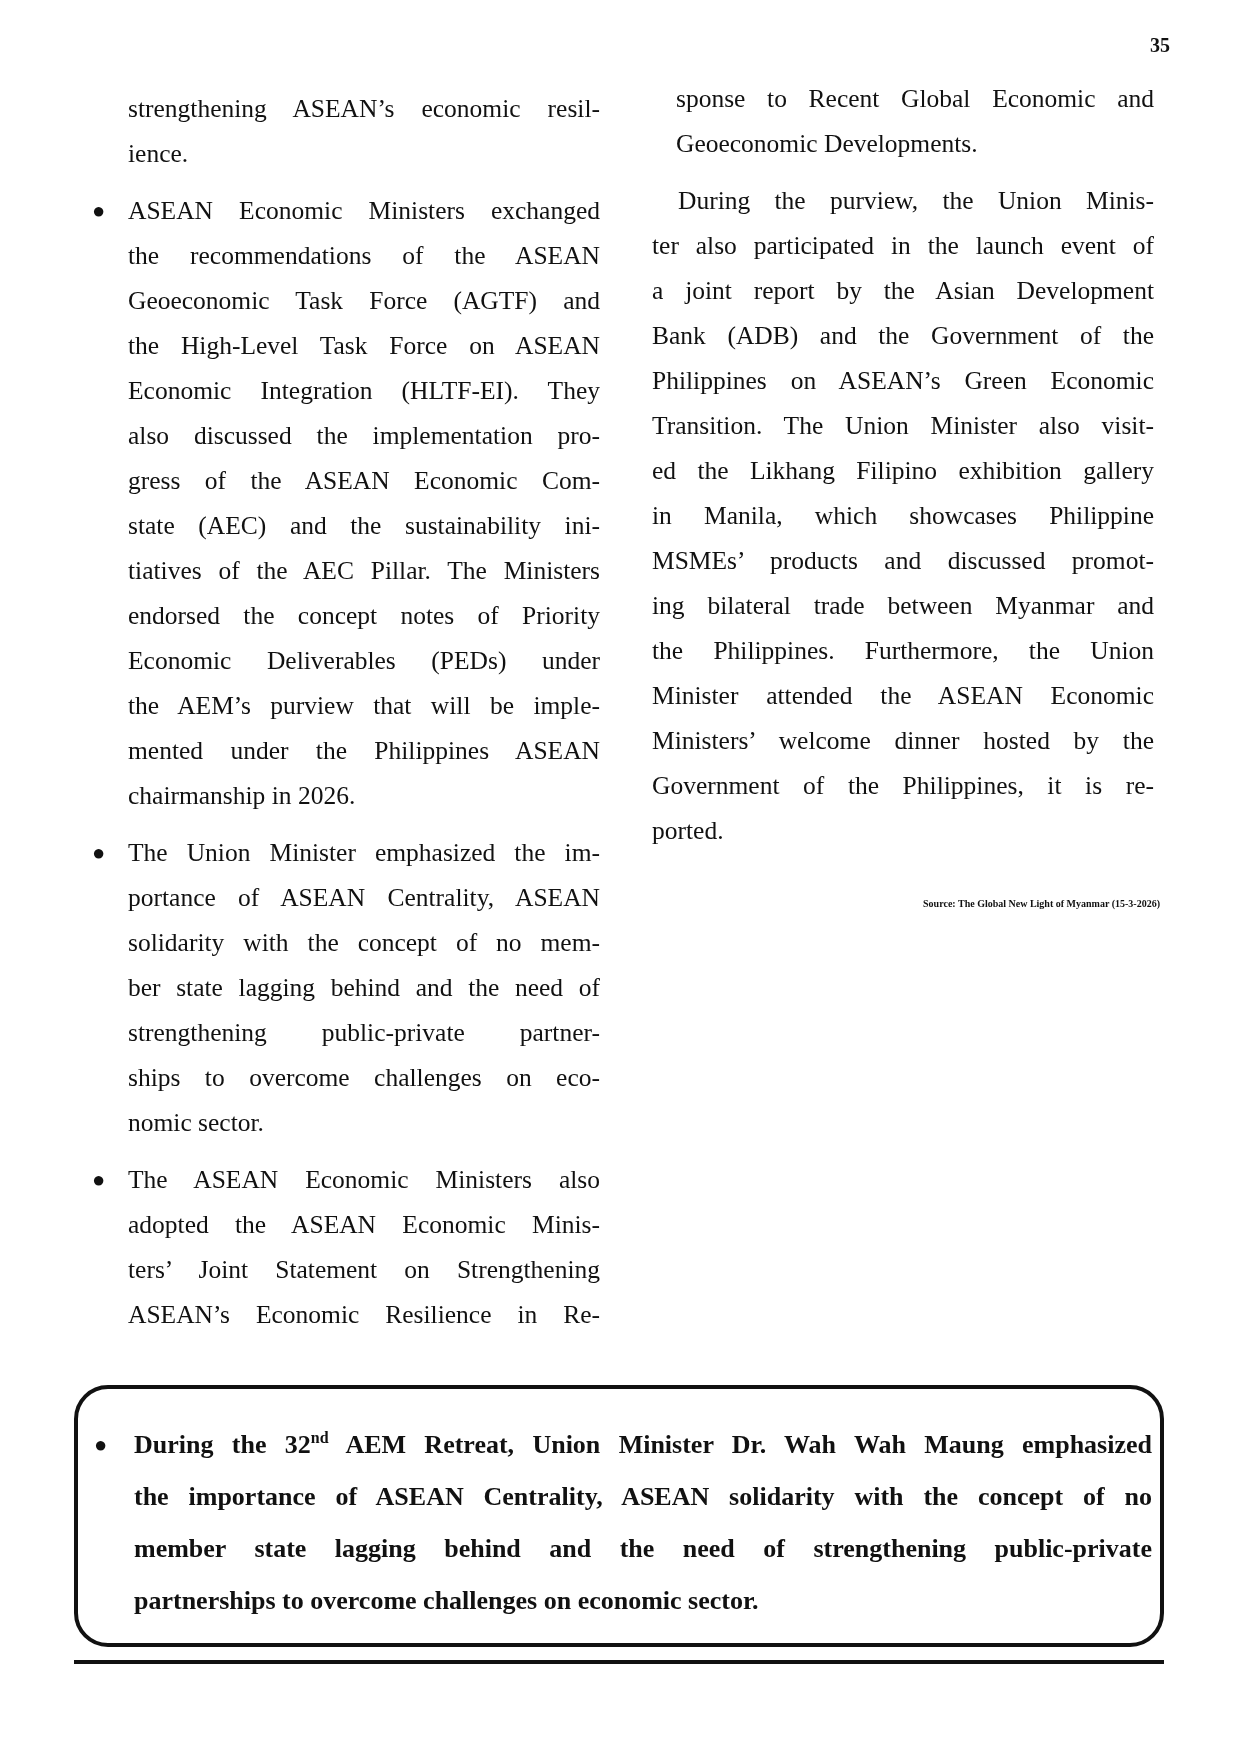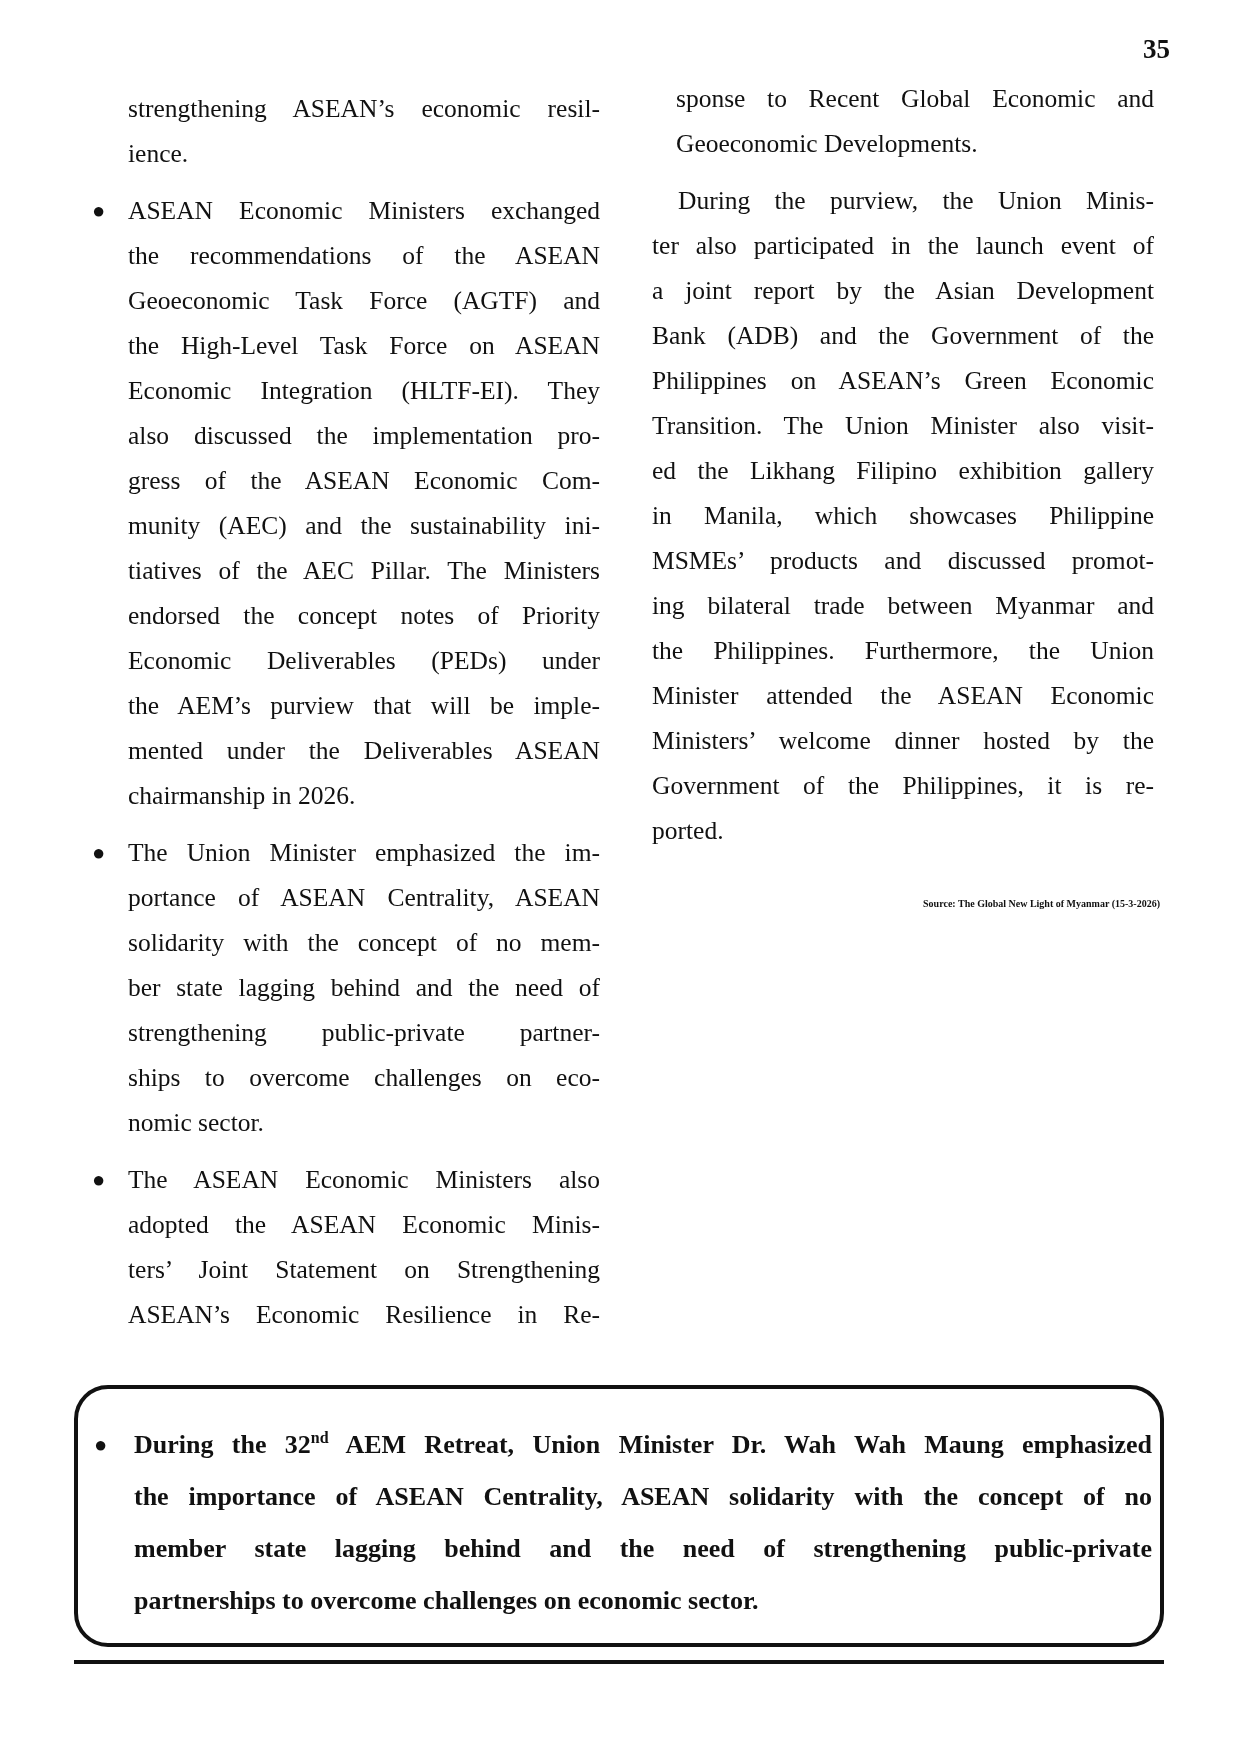--- a/index.html
+++ b/index.html
@@ -1,19 +1,19 @@
 <!DOCTYPE html>
 <html><head>
 <meta charset="utf-8">
 <style>
   html, body { margin: 0; padding: 0; background: #ffffff; }
   body { width: 1241px; height: 1755px; position: relative; overflow: hidden;
          font-family: "Liberation Serif", "DejaVu Serif", serif; color: #111; }
   .page-number { position: absolute; top: 34px; left: 1110px; width: 60px; text-align: right;
-                 font-weight: bold; font-size: 27px; }
+                 font-weight: bold; font-size: 20px; }
   .col { position: absolute; width: 472px; font-size: 25.5px; }
   .col-left { left: 128px; top: 76px; margin-top: 10px; }
   .col-right { left: 652px; top: 76px; width: 502px; }
   .line { height: 45px; line-height: 45px; white-space: nowrap; text-align: justify;
           text-align-last: justify; }
   .line.last { text-align-last: left; }
   .gap { height: 12px; }
   .bullet-block { position: relative; }
   .bullet { position: absolute; left: -36px; top: 0; height: 45px; line-height: 45px; font-size: 22px; }
   .indent-first { text-indent: 26px; }
@@ -40,26 +40,26 @@
 
   <div class="bullet-block">
     <span class="bullet">●</span>
     <div class="line">ASEAN Economic Ministers exchanged</div>
     <div class="line">the recommendations of the ASEAN</div>
     <div class="line">Geoeconomic Task Force (AGTF) and</div>
     <div class="line">the High-Level Task Force on ASEAN</div>
     <div class="line">Economic Integration (HLTF-EI). They</div>
     <div class="line">also discussed the implementation pro-</div>
     <div class="line">gress of the ASEAN Economic Com-</div>
-    <div class="line">munity (AEC) and the sustainability ini-</div>
+    <div class="line">state (AEC) and the sustainability ini-</div>
     <div class="line">tiatives of the AEC Pillar. The Ministers</div>
     <div class="line">endorsed the concept notes of Priority</div>
     <div class="line">Economic Deliverables (PEDs) under</div>
     <div class="line">the AEM’s purview that will be imple-</div>
-    <div class="line">mented under the Deliverables ASEAN</div>
+    <div class="line">mented under the Philippines ASEAN</div>
     <div class="line last">chairmanship in 2026.</div>
   </div>
   <div class="gap"></div>
 
   <div class="bullet-block">
     <span class="bullet">●</span>
     <div class="line">The Union Minister emphasized the im-</div>
     <div class="line">portance of ASEAN Centrality, ASEAN</div>
     <div class="line">solidarity with the concept of no mem-</div>
     <div class="line">ber state lagging behind and the need of</div>

